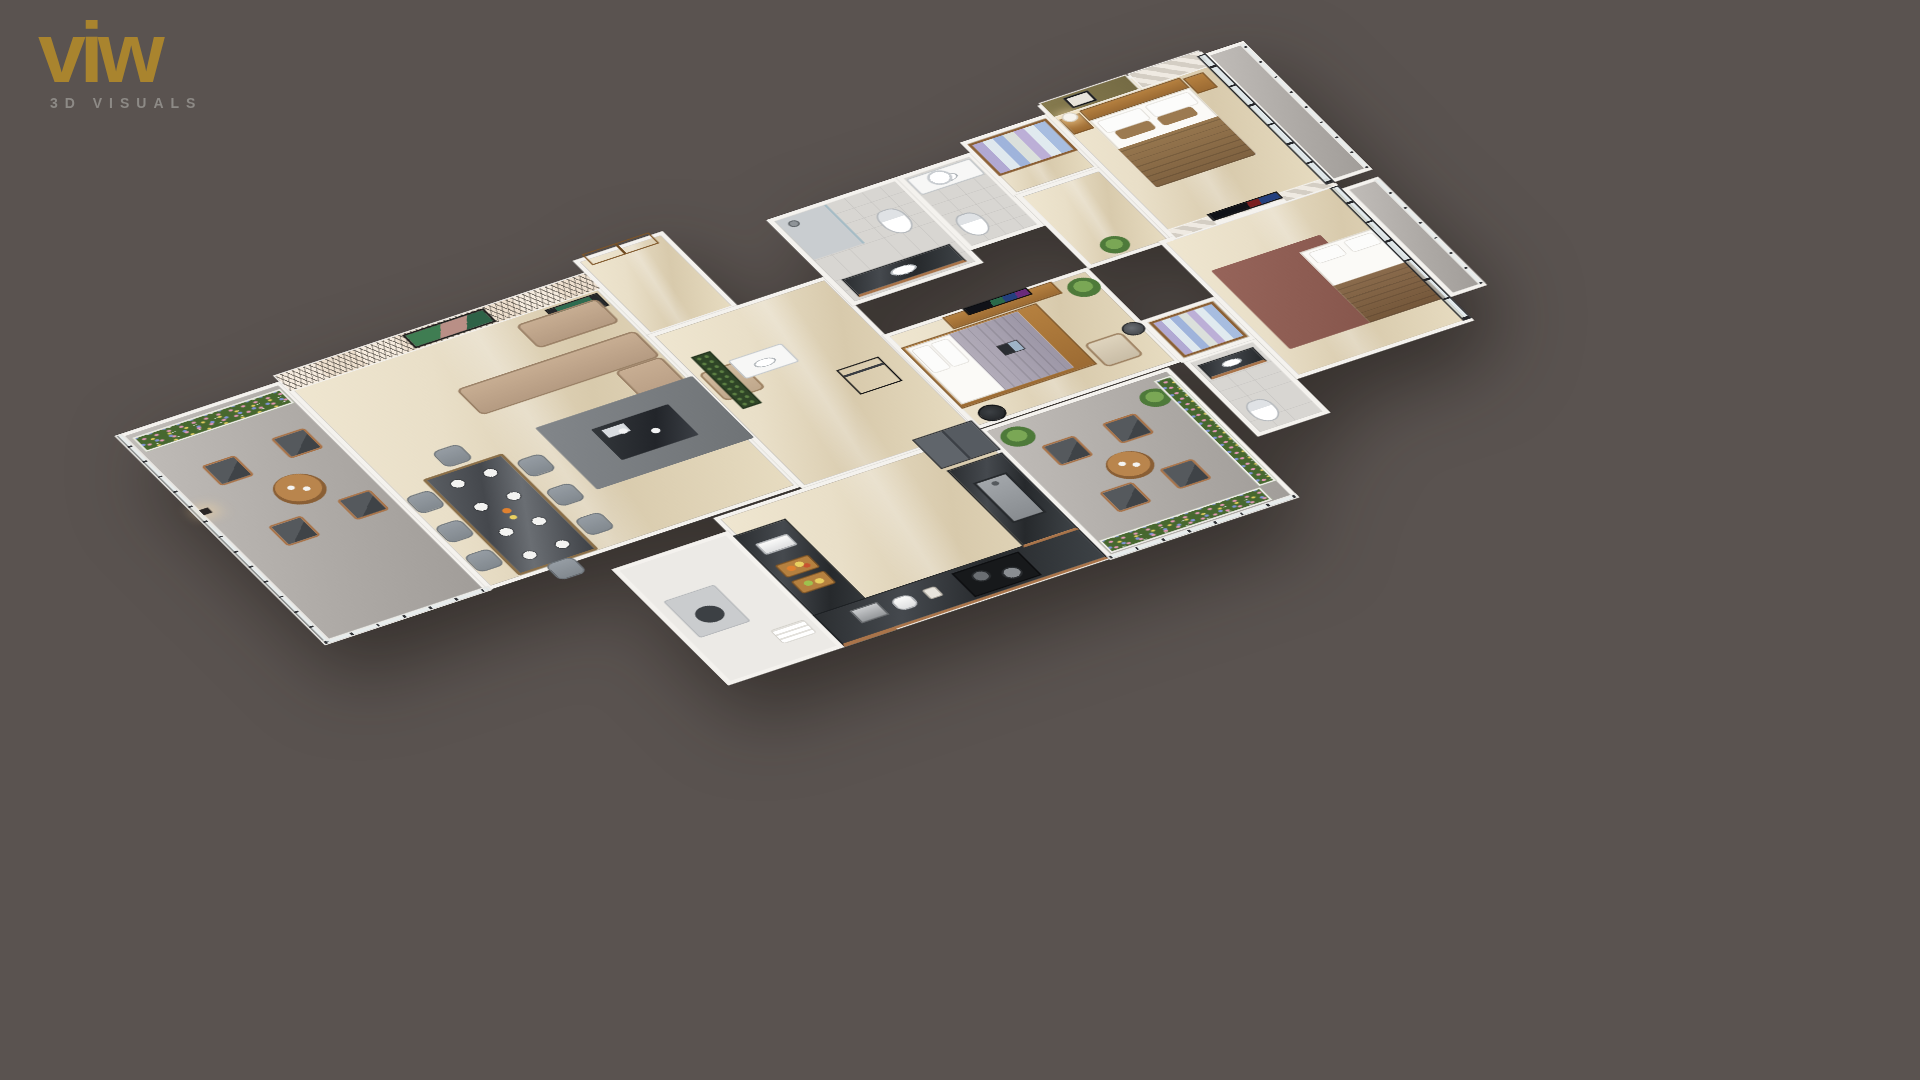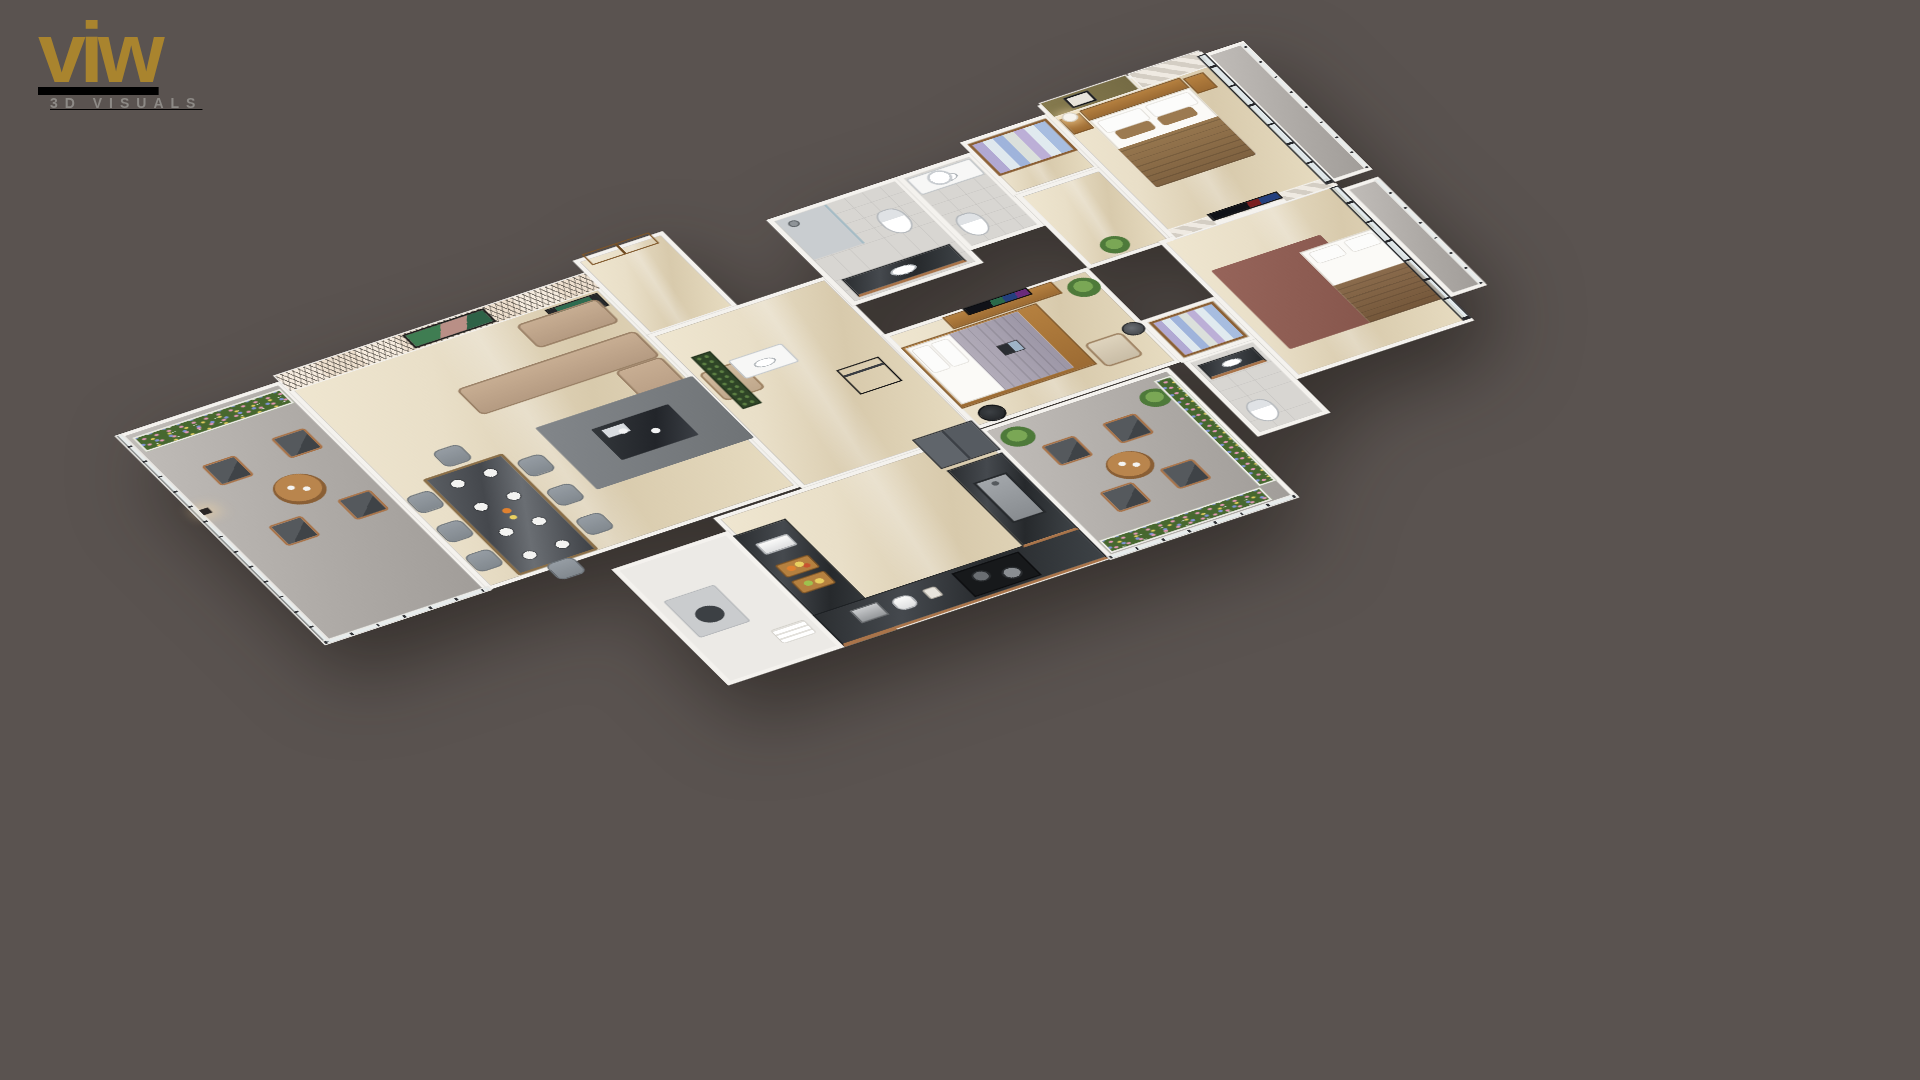--- a/index.html
+++ b/index.html
@@ -1,20 +1,20 @@
 <!DOCTYPE html>
 <html style="--bg: #5a5350; --gold: #a9842e; --tagline: #8d8a86; --wall: #f4f2ee; --floor-cream: #e9dfc8; --floor-gray: #b4b0ac; --wall-gray: #96938f; --olive-accent: #7e744a; --wood: #a9744a; --sofa-beige: #bba188; --charcoal-cushion: #4b4f53; --counter-marble: #2b2e31; --rug-gray: #797d80; --bed-tan-blanket: #8a6b46; --bed-lavender: #a7a1ae; --rug-maroon: #8d5a50; --appliance-slate: #565b61; --leaf-green: #4e7a3a; --flower-pink: #e698b8; --flower-yellow: #e8d060; --flower-blue: #8093d6; --fruit-orange: #e0812f; --glass-tint: #cfe0e6;"><head>
 <meta charset="utf-8">
 <style>
   html,body{margin:0;padding:0;background:#5a5350;}
   *{box-sizing:border-box;}
   .stage{position:relative;width:1920px;height:1080px;overflow:hidden;
          background:var(--bg,#5a5350);font-family:"Liberation Sans",sans-serif;}
   
-  .logo{position:absolute;left:38px;top:14px;z-index:50;text-decoration:underline;}
+  .logo{position:absolute;left:38px;top:14px;z-index:50;}
   .logo-brand{font-weight:700;font-size:86px;line-height:0.9;letter-spacing:-6px;
               color:var(--gold,#a9842e);text-transform:lowercase;}
   .logo-tagline{margin:4px 0 0 12px;font-size:14px;letter-spacing:7px;
                 color:var(--tagline,#8d8a86);font-weight:700;}
   
   .scene-wrap{position:absolute;left:70px;top:415px;transform:scale(0.84);
               transform-origin:0 0;filter:drop-shadow(28px 38px 46px rgba(20,15,12,.5));}
   .scene{position:absolute;left:0;top:0;width:1600px;height:900px;
          transform:rotateX(55deg) rotateZ(-30deg);transform-origin:0 0;}
   .scene div{position:absolute;}

